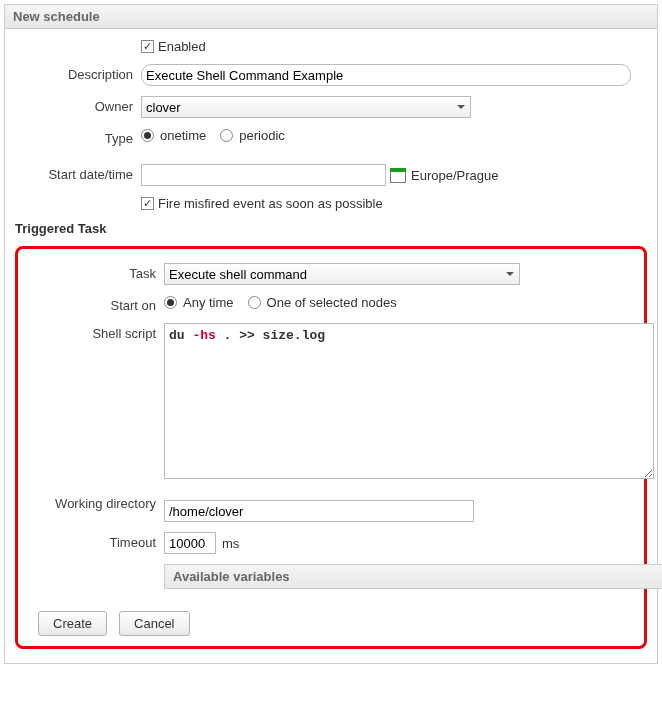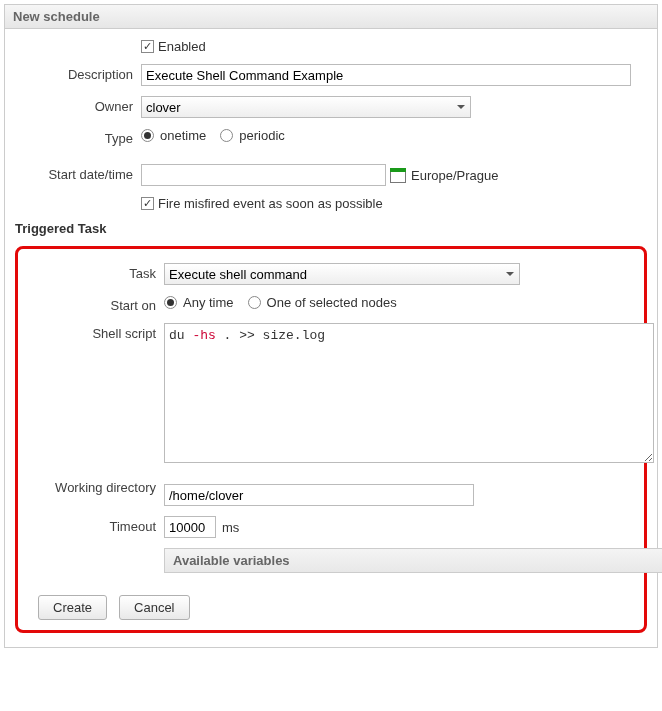--- a/index.html
+++ b/index.html
@@ -136,21 +136,21 @@
       <div class="label"></div>
       <div class="ctrl checkbox-line">
         <span class="checkbox-box">✓</span>
         <span>Enabled</span>
       </div>
     </div>
 
     <div class="row">
       <div class="label">Description</div>
       <div class="ctrl">
-        <input type="text" style="width: 490px;" value="Execute Shell Command Example">
+        <input type="text" style="width: 490px; border-radius: 10px;" value="Execute Shell Command Example">
       </div>
     </div>
 
     <div class="row">
       <div class="label">Owner</div>
       <div class="ctrl">
         <span class="select-wrap">
           <select style="width:330px">
             <option>clover</option>
           </select>
@@ -218,21 +218,21 @@
           <span class="radio-opt">
             <span class="radio"></span>
             <span>One of selected nodes</span>
           </span>
         </div>
       </div>
 
       <div class="row">
         <div class="label">Shell script</div>
         <div class="ctrl">
-          <div style="width:490px;height:140px;border:1px solid #bbb;padding:4px;font-family:'Courier New',monospace;font-size:13px;overflow:auto;resize:both;background:#fff;">
+          <div style="width:490px;height:156px;border:1px solid #bbb;padding:4px;font-family:'Courier New',monospace;font-size:13px;overflow:auto;resize:both;background:#fff;font-weight:bold;">
             <span class="mono">du </span><span class="mono kw">-hs</span><span class="mono"> . &gt;&gt; size.log</span>
           </div>
         </div>
       </div>
 
       <div class="row" style="margin-top:14px">
         <div class="label">Working directory</div>
         <div class="ctrl">
           <input type="text" style="width: 310px; margin-top: 7px;" value="/home/clover">
         </div>

